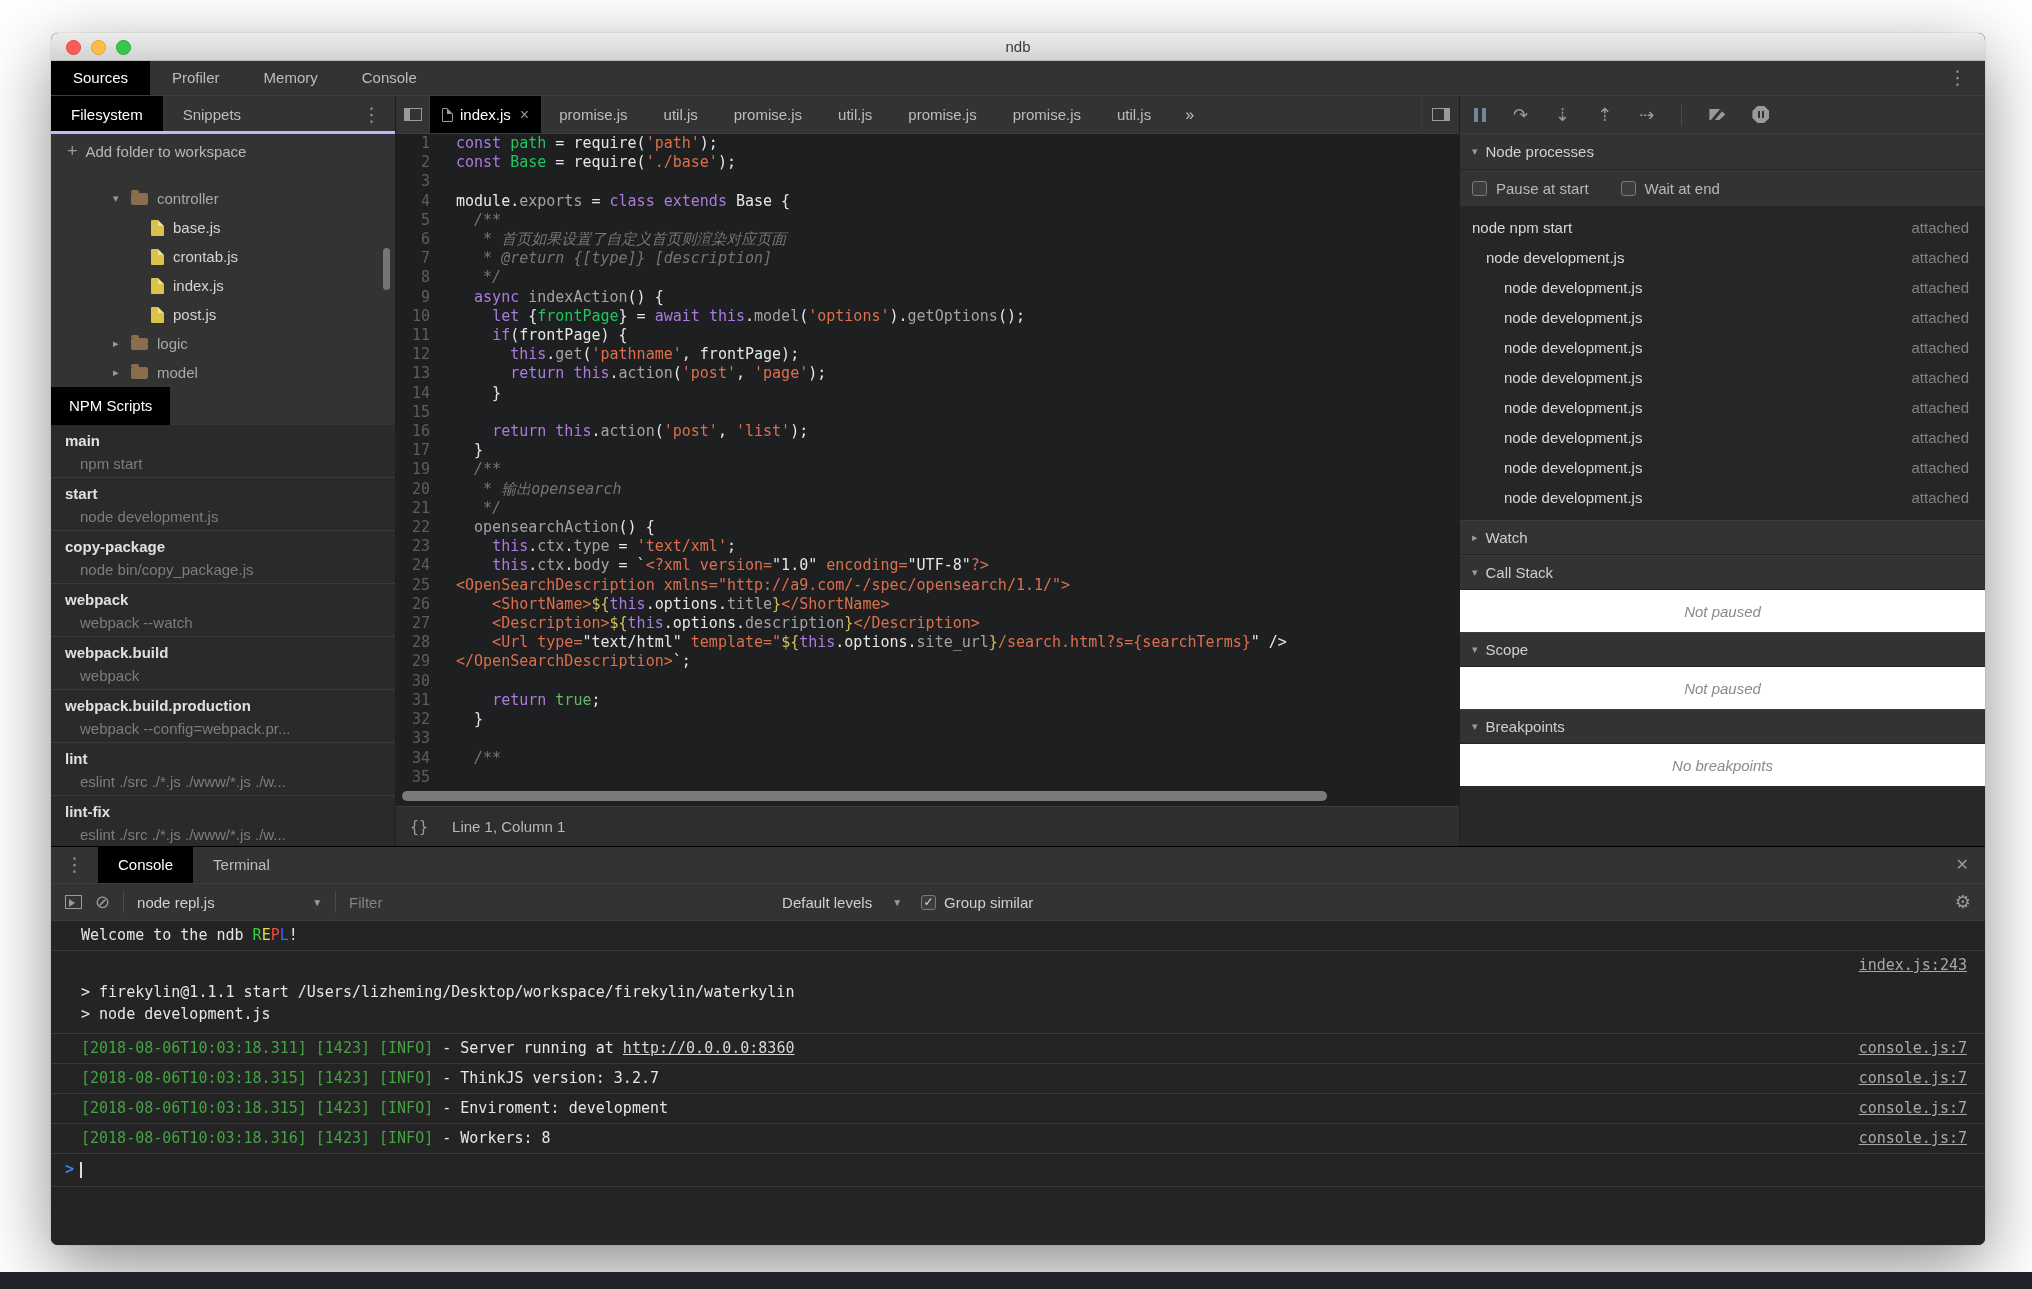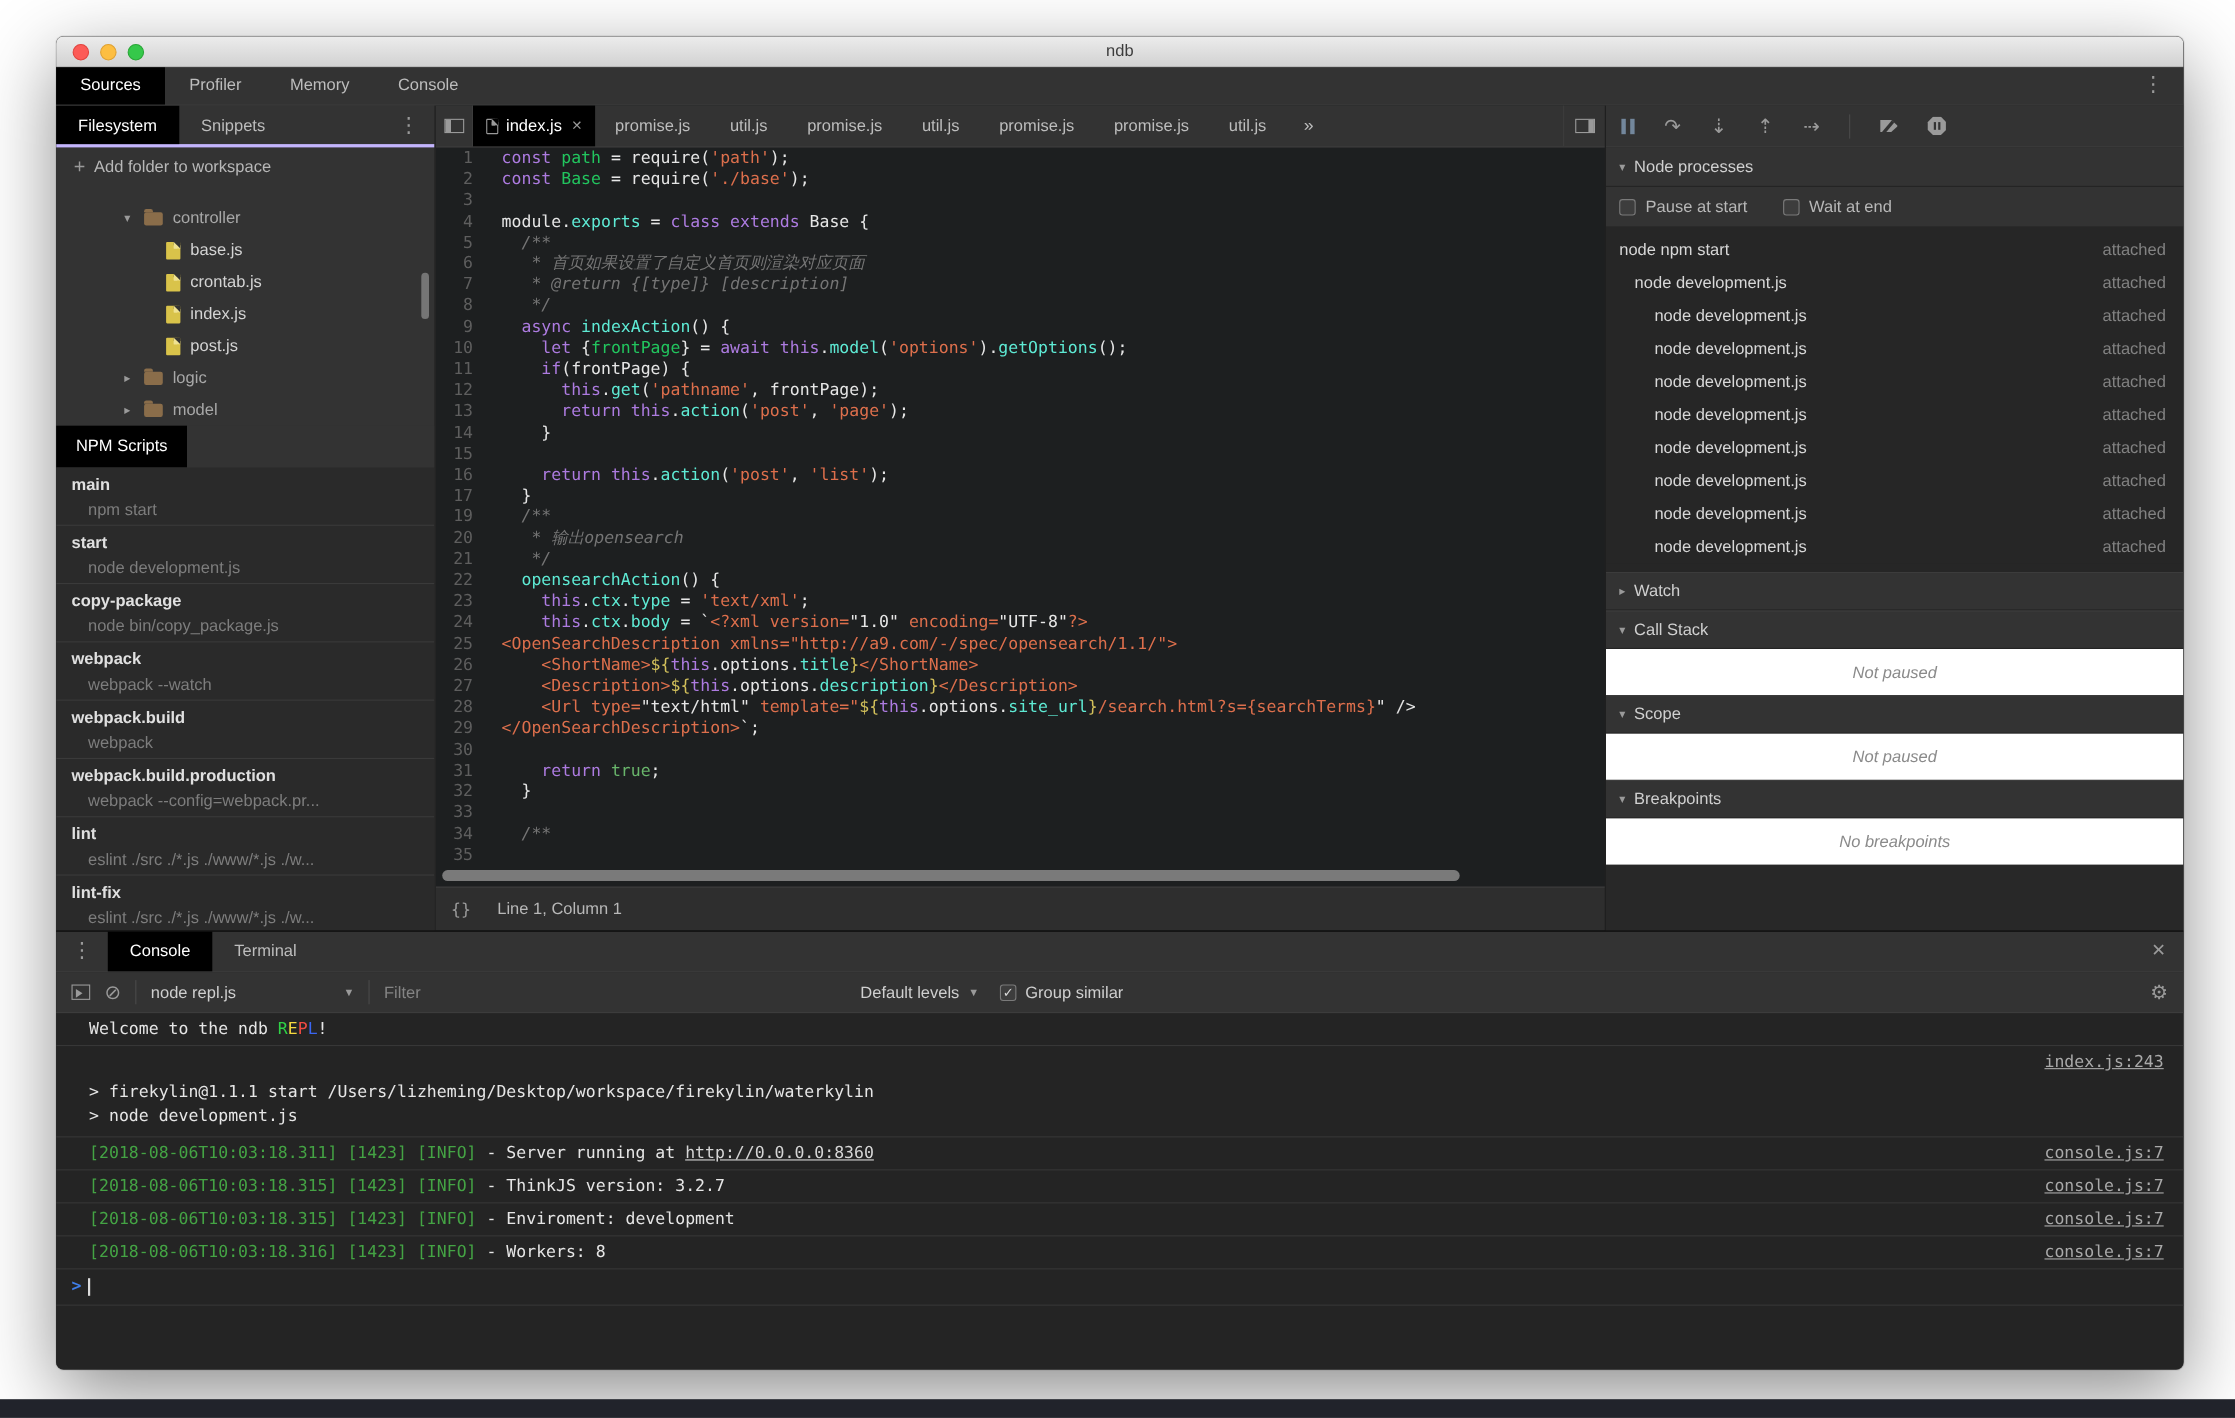--- a/index.html
+++ b/index.html
@@ -82,21 +82,21 @@
   .more-tabs { padding:0 16px; line-height:37px; color:#bdbdbd; font-size:16px; }
   .ed-spacer { flex:1; }
   .code-wrap { position:relative; height:672px; overflow:hidden;
                font-family:"DejaVu Sans Mono", monospace; font-size:15px; line-height:19.2px; }
   .code-line { display:flex; white-space:pre; }
   .ln { width:44px; flex-shrink:0; text-align:right; padding-right:10px; color:#5e5e5e; }
   .lt { padding-left:16px; }
   .tk-w { color:#e6e6e6; }
   .tk-k { color:#ad7be0; }
   .tk-v { color:#22c55e; }
-  .tk-f { color:#5eead4; }
+  .tk-f { color:#a3a3a3; }
   .tk-s { color:#dd6f4c; }
   .tk-t { color:#d2c05b; }
   .tk-b { color:#69b56b; }
   .tk-c { color:#757575; font-style:italic; }
   .h-scroll { position:absolute; bottom:5px; left:6px; width:925px; height:10px;
               border-radius:5px; background:#8b8b8b; opacity:.85; }
   .status-bar { height:40px; background:#2e2e2e; border-top:1px solid #3e3e3e;
                 display:flex; align-items:center; font-size:15px; color:#b8b8b8; flex-shrink:0; }
   .pp-btn { color:#9a9a9a; margin-left:14px; font-family:"DejaVu Sans Mono", monospace; font-size:15px; }
   .line-col { margin-left:24px; }
@@ -150,21 +150,21 @@
                  display:flex; align-items:center; padding:0 14px; gap:13px; font-size:15px; flex-shrink:0; }
   .con-panel-icon { width:17px; height:14px; border:1px solid #9a9a9a; position:relative; }
   .con-panel-icon::before { content:''; position:absolute; left:3px; top:3px;
                  border-left:6px solid #9a9a9a; border-top:4px solid transparent; border-bottom:4px solid transparent; }
   .clear-icon { color:#9a9a9a; font-size:18px; }
   .context-select { display:flex; align-items:center; width:185px; color:#cfcfcf; }
   .caret { margin-left:auto; color:#9a9a9a; font-size:10px; }
   .filter-input { width:420px; background:transparent; border:none; outline:none;
                   color:#ddd; font-size:15px; font-family:"Liberation Sans", sans-serif; }
   .filter-input::placeholder { color:#848484; }
-  .levels { display:flex; align-items:center; gap:8px; color:#cfcfcf; }
+  .levels { display:flex; align-items:center; gap:20px; color:#cfcfcf; }
   .levels .caret { margin-left:0; }
   .group-similar { display:flex; align-items:center; gap:8px; color:#cfcfcf; margin-left:6px; }
   .checkbox.checked { color:#d8d8d8; font-size:12px; }
   .gear { margin-left:auto; color:#9a9a9a; font-size:18px; }
   .con-output { flex:1; overflow:hidden; font-family:"DejaVu Sans Mono", monospace;
                 font-size:15px; color:#e6e6e6; }
   .con-row { border-bottom:1px solid #373737; padding:5px 20px 5px 30px; line-height:19px;
              position:relative; }
   .grn { color:#44a344; }
   .src-link { position:absolute; right:18px; top:5px; color:#a9a9a9; text-decoration:underline; }

